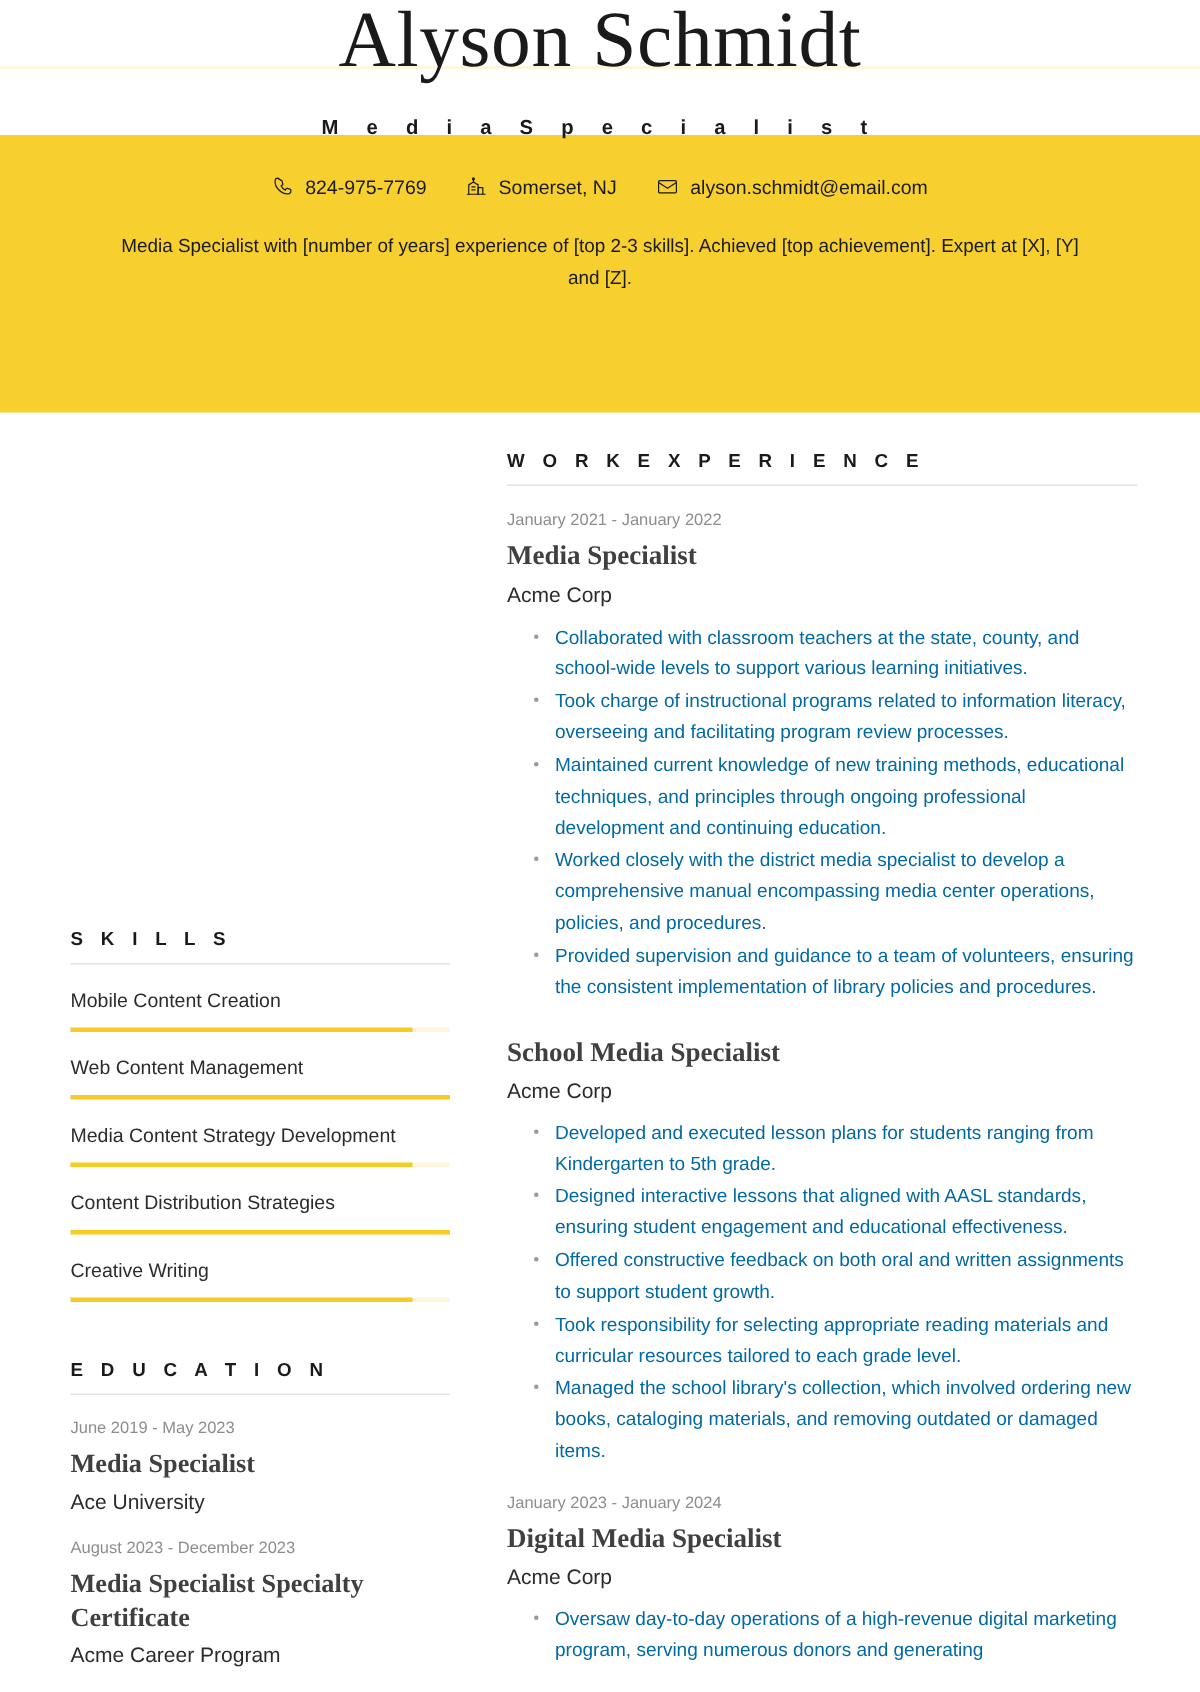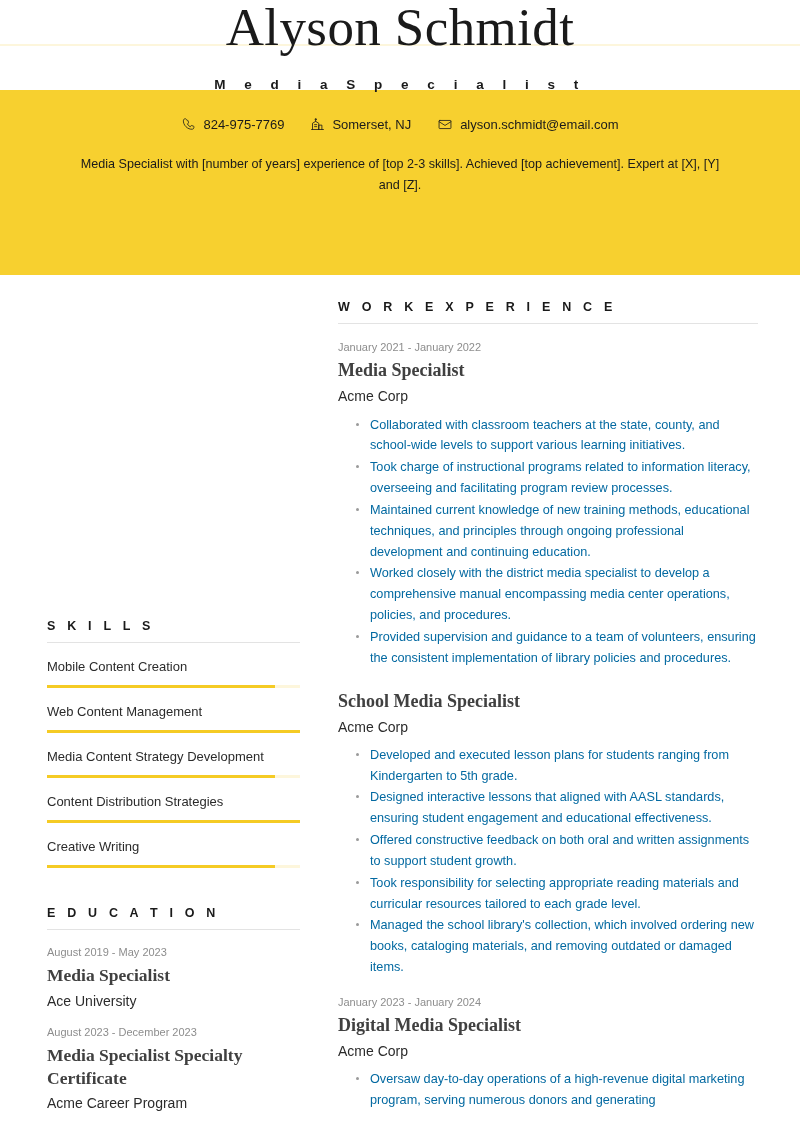--- a/index.html
+++ b/index.html
@@ -285,21 +285,21 @@
             </div>
           </div>
         </div>
     </section>
 
     <section class="edu-section">
       <h2 class="section-title">E D U C A T I O N</h2>
       <div class="section-rule"></div>
       <div id="education-list">
           <div class="edu-block">
-            <div class="entry-date">August 2019 - May 2023</div>
+            <div class="entry-date">June 2019 - May 2023</div>
             <div class="entry-title">Media Specialist</div>
             <div class="entry-org">Ace University</div>
           </div>
           <div class="edu-block">
             <div class="entry-date">August 2023 - December 2023</div>
             <div class="entry-title">Media Specialist Specialty Certificate</div>
             <div class="entry-org">Acme Career Program</div>
           </div>
         </div>
     </section>

